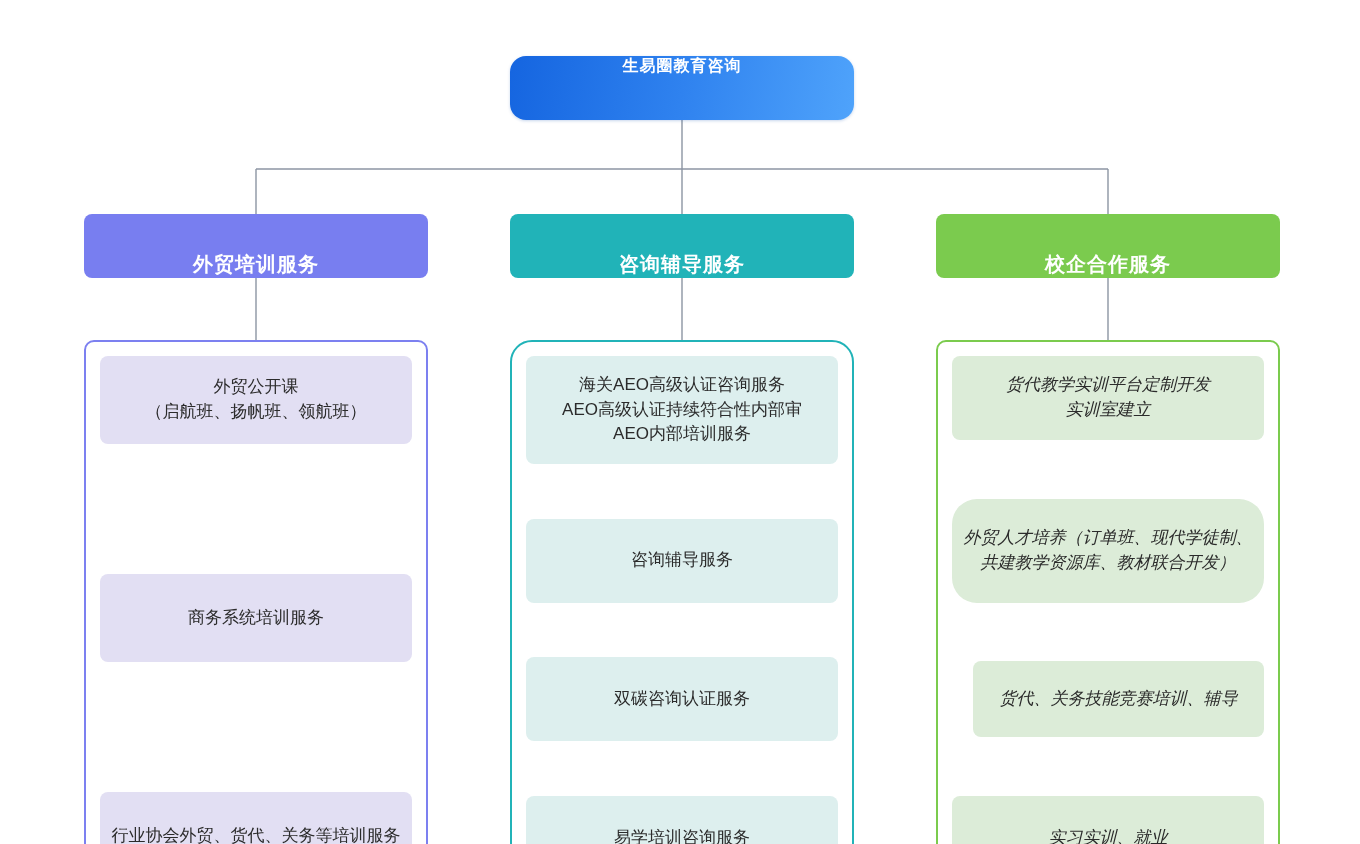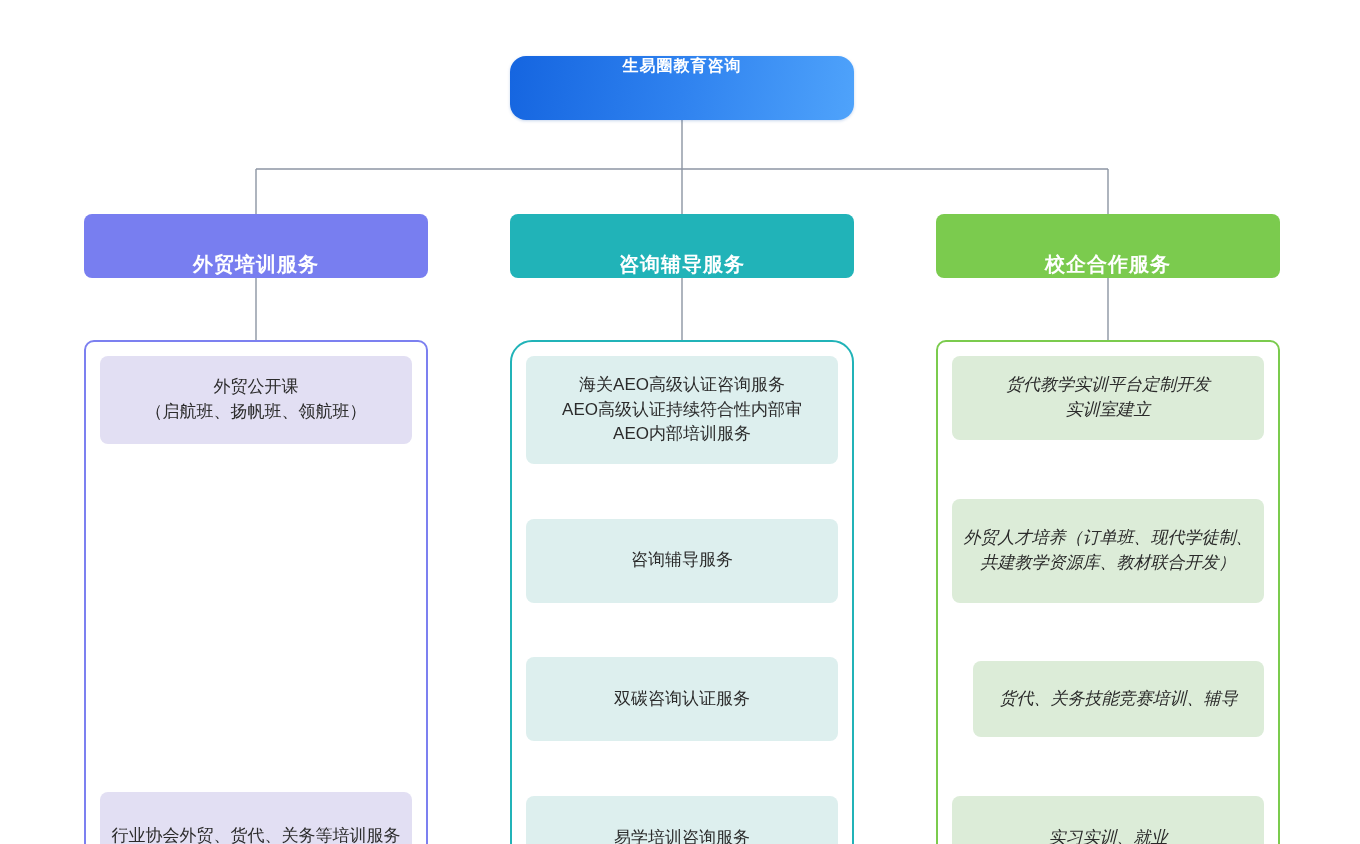--- a/index.html
+++ b/index.html
@@ -111,21 +111,21 @@
   .column-box.col0 .leaf-card:nth-child(2) { height: 88px; }
   .column-box.col0 .leaf-card:nth-child(3) { height: 88px; }
   .column-box.col0 .leaf-card:nth-child(4) { height: 88px; }
 
   .column-box.col1 .leaf-card:nth-child(1) { height: 108px; }
   .column-box.col1 .leaf-card:nth-child(2) { height: 84px; }
   .column-box.col1 .leaf-card:nth-child(3) { height: 84px; }
   .column-box.col1 .leaf-card:nth-child(4) { height: 84px; }
 
   .column-box.col2 .leaf-card:nth-child(1) { height: 84px; }
-  .column-box.col2 .leaf-card:nth-child(2) { height: 104px; }
+  .column-box.col2 .leaf-card:nth-child(2) { height: 104px; border-radius: 25px; }
   .column-box.col2 .leaf-card:nth-child(3) { height: 76px; margin-left: 21px; }
   .column-box.col2 .leaf-card:nth-child(4) { height: 84px; }
 </style>
 </head>
 <body>
 
 <div id="chart-root">
 
   <svg id="connectors" viewBox="0 0 1360 844" width="1360" height="844">
 
@@ -152,20 +152,21 @@
   <div class="branch-head col1">
     <span>咨询辅导服务</span>
   </div>
   <div class="branch-head col2">
     <span>校企合作服务</span>
   </div>
 
   <div class="column-box col0">
     <div class="leaf-card">外贸公开课
 （启航班、扬帆班、领航班）</div>
+    <div class="leaf-card">商务系统培训服务</div>
     <div class="leaf-card">行业协会外贸、货代、关务等培训服务</div>
   </div>
 
   <div class="column-box col1">
     <div class="leaf-card">海关AEO高级认证咨询服务
 AEO高级认证持续符合性内部审
 AEO内部培训服务</div>
     <div class="leaf-card">咨询辅导服务</div>
     <div class="leaf-card">双碳咨询认证服务</div>
     <div class="leaf-card">易学培训咨询服务</div>

